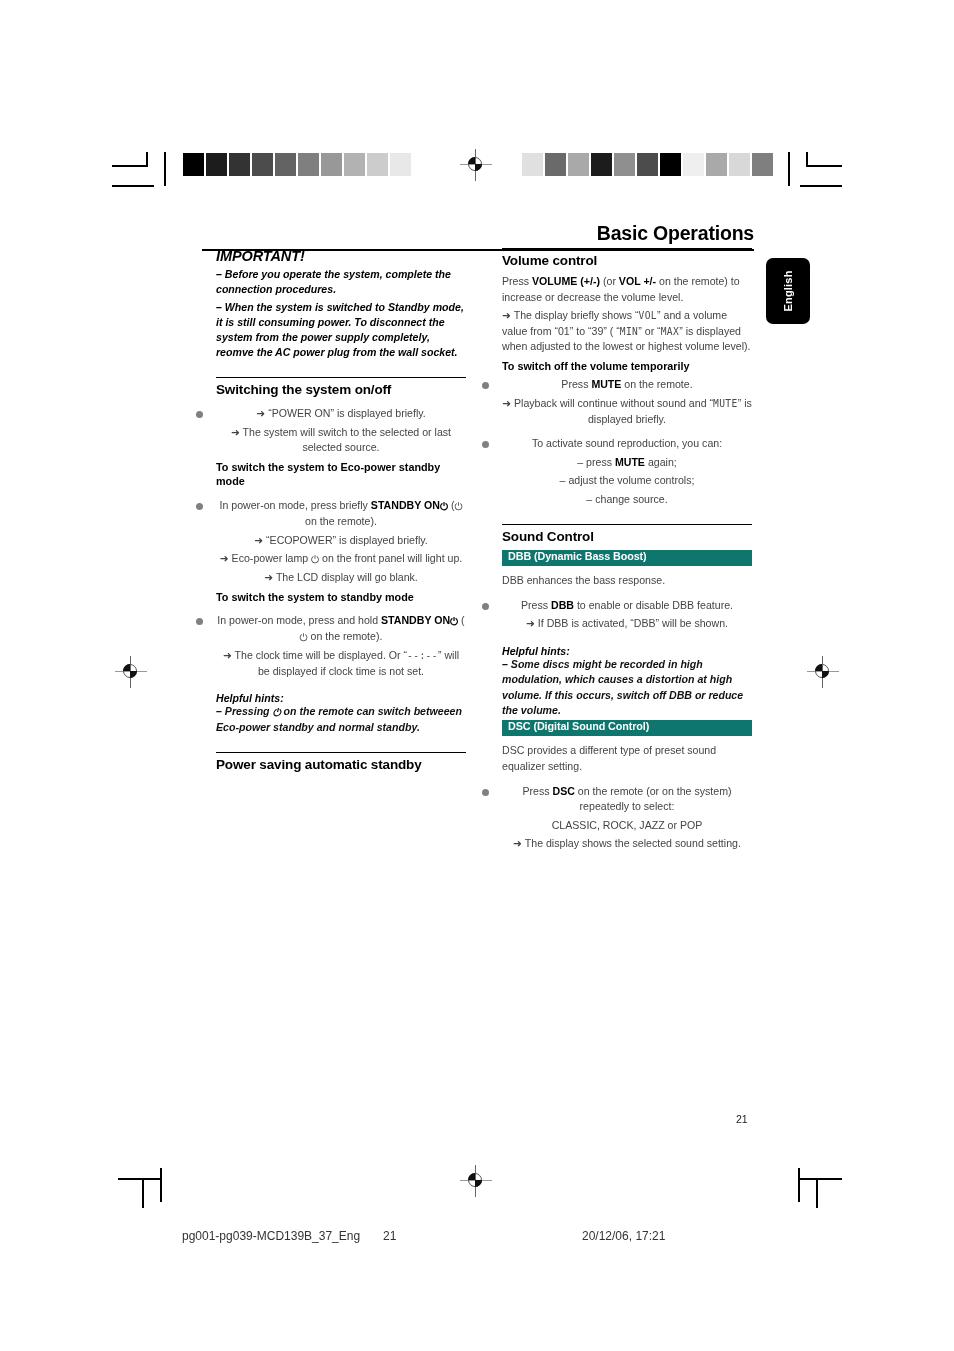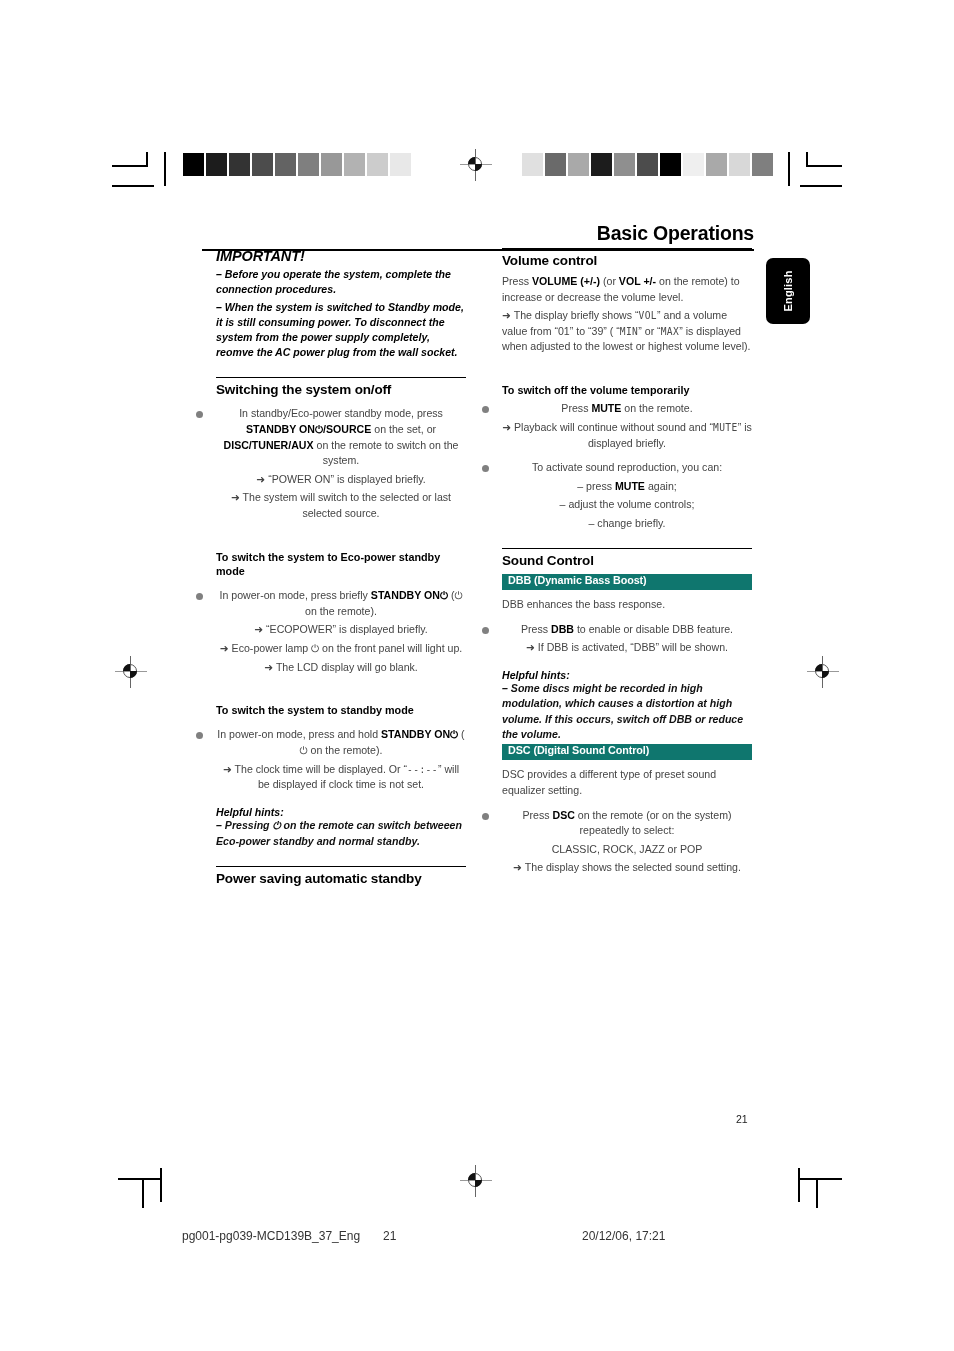--- a/index.html
+++ b/index.html
@@ -97,21 +97,21 @@
 
   h2.sec {
     font-size: 13.5px; font-weight: bold; color: #000;
     margin: 0 0 6px 0; padding-top: 4px;
     letter-spacing: -0.15px;
   }
   .sec-wrap { border-top: 1.4px solid #000; margin-top: 17px; }
 
   h3.sub {
     font-size: 10.8px; font-weight: bold; color: #000;
-    margin: 28px 0 4px 0; line-height: 1.35;
+    margin: 4px 0 4px 0; line-height: 1.35;
   }
 
   .bar-head {
     background: #0f766e; color: #ffffff;
     font-size: 10.8px; font-weight: bold;
     padding: 0 6px 4px 6px;
     margin: 2px 0 7px 0;
     letter-spacing: -0.1px;
   }
 
@@ -273,25 +273,20 @@
       <p>–  Before you operate the system, complete the connection procedures.</p>
       <p class="loose">–  When the system is switched to Standby mode,  it is still consuming power. To disconnect the system from the power supply completely, reomve the AC power plug from the wall socket.</p>
     </div>
   </div>
 
   <div class="sec-wrap">
     <h2 class="sec">Switching the system on/off</h2>
 
     <div class="bullet-row">
       <span class="bullet"></span>
-      <p class="t">
-        <span>In standby/Eco-power standby mode, press</span>
-        <b>STANDBY ON</b><b class="pwr pwr-b">⏻</b><b>/SOURCE</b><span> on the set, or</span>
-        <b>DISC/TUNER/AUX</b><span> on the remote to switch on the system.</span>
-      </p>
       <p class="t arrow">
         <span>➜</span>
         <span>“POWER ON” is displayed briefly.</span>
       </p>
       <p class="t arrow">
         <span>➜</span>
         <span>The system will switch to the selected or last selected source.</span>
       </p>
     </div>
 
@@ -365,21 +360,21 @@
       </p>
     </div>
 
     <div class="bullet-row">
       <span class="bullet"></span>
       <p class="t">To activate sound reproduction, you can:</p>
       <p class="t">
         <span>– press </span><b>MUTE</b><span> again;</span>
       </p>
       <p class="t">– adjust the volume controls;</p>
-      <p class="t">– change briefly.</p>
+      <p class="t">– change source.</p>
     </div>
   </div>
 
   <div class="sec-wrap">
     <h2 class="sec">Sound Control</h2>
 
     <div class="bar-head">DBB (Dynamic Bass Boost)</div>
     <p class="t">DBB enhances the bass response.</p>
 
     <div class="bullet-row">

